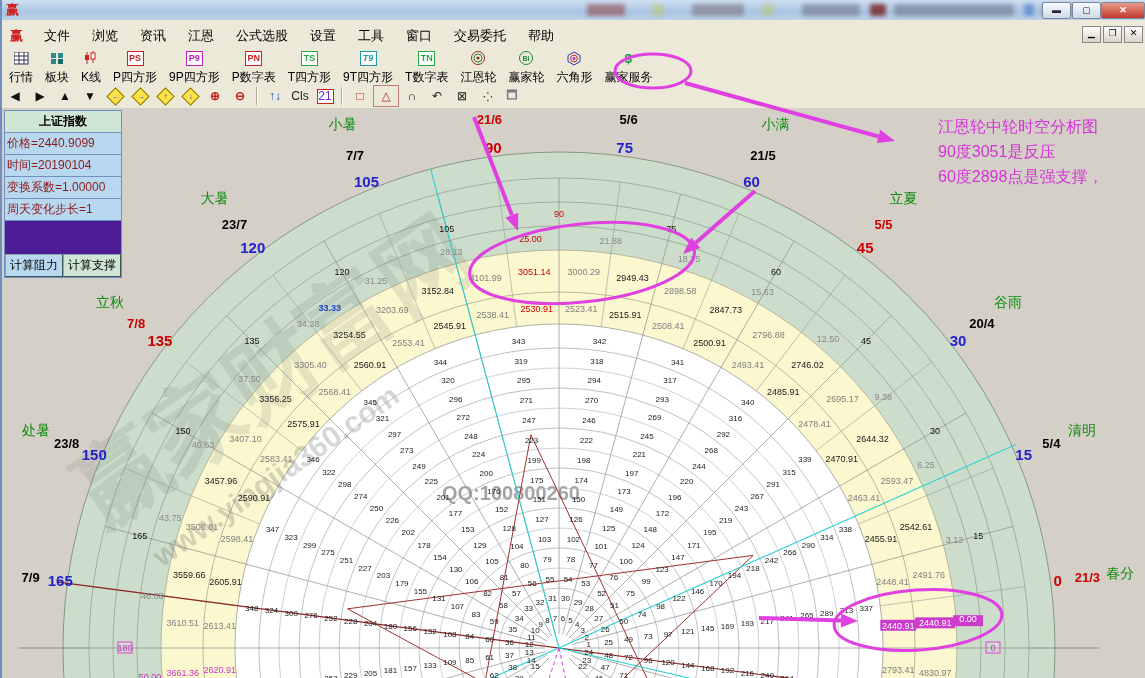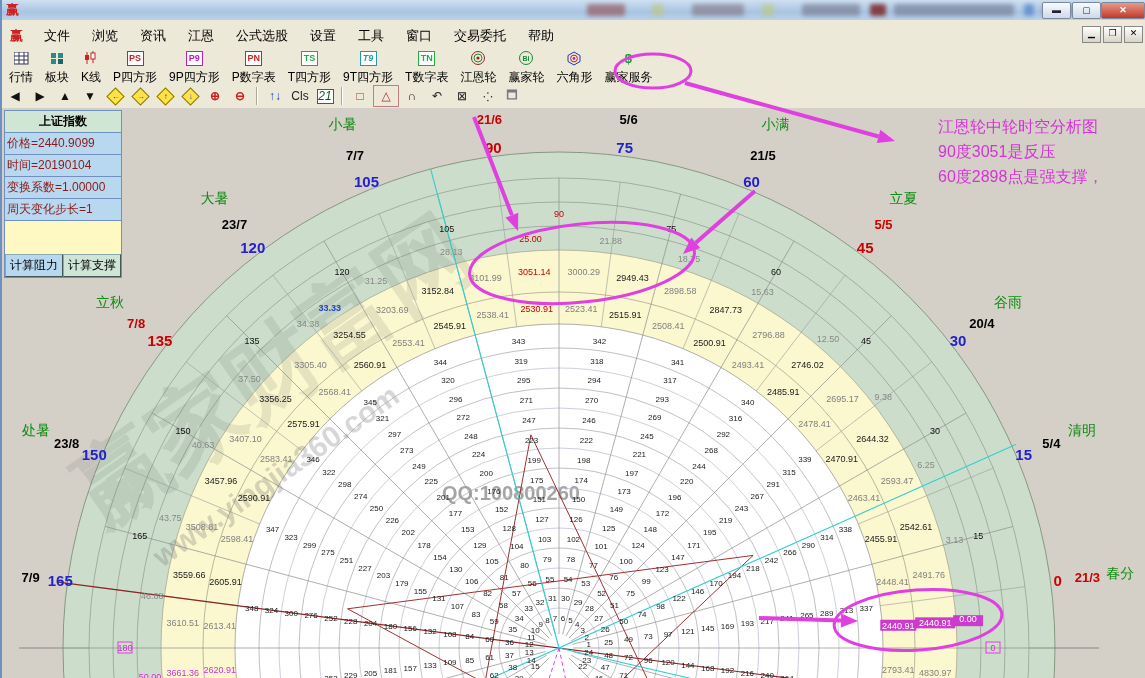--- a/index.html
+++ b/index.html
@@ -22,21 +22,21 @@
   .tbicon{width:16px;height:14px;display:inline-flex;align-items:center;justify-content:center;font-size:9px;font-weight:bold;border:1px solid transparent;}
   .icon-box{border:1px solid;width:15px;height:13px;line-height:12px;text-align:center;background:#fff;}
   .drawbar{position:absolute;left:0;top:84px;width:1145px;height:24px;background:#ece9d8;border-bottom:1px solid #9a968a;display:flex;align-items:center;font-size:12px;color:#222;}
   .dtool{width:24px;height:20px;display:inline-flex;align-items:center;justify-content:center;margin-left:1px;}
   .sep{width:1px;height:18px;background:#aca899;border-right:1px solid #fff;margin:0 4px;}
   .diam{width:11px;height:11px;background:#ffe24a;border:1px solid #8a7a00;transform:rotate(45deg);display:flex;align-items:center;justify-content:center;}
   .diam span{transform:rotate(-45deg);font-size:8px;color:#1a4acc;font-weight:bold;}
   
   #chart{position:absolute;left:0;top:108px;width:1145px;height:570px;background:#d4d0c8;}
   
-  .panel{position:absolute;left:2px;top:2px;width:116px;font-size:12px;z-index:20;border:1px solid #7090c0;background:#fef9c3;}
+  .panel{position:absolute;left:2px;top:2px;width:116px;font-size:12px;z-index:20;border:1px solid #7090c0;background:#4c1d95;}
   .panel .hdr{background:#cfe6d4;color:#000;text-align:center;padding:2px 0;border-bottom:1px solid #7090c0;font-weight:bold;}
   .panel .row{background:#b8d8f0;color:#8b1a1a;padding:2px 2px;border-bottom:1px solid #7090c0;white-space:nowrap;overflow:hidden;}
   .panel .btns{display:flex;margin-top:33px;}
   .panel .btn{flex:1;text-align:center;padding:2px 0;border:1px solid #8aa;border-style:outset;background:#b8d8f0;font-size:12px;}
   .panel .btn.green{background:#cfe6d4;}
   
   .anno{position:absolute;left:936px;top:114px;z-index:30;color:#d633d6;font-size:16px;line-height:25px;white-space:nowrap;}
   #overlay{position:absolute;left:0;top:0;width:1145px;height:678px;z-index:40;pointer-events:none;}
 </style>
 </head>
@@ -188,21 +188,21 @@
         <span class="diam">
           <span>↓</span>
         </span>
       </span>
     <span class="dtool" style="color:#c22;font-weight:bold;">⊕</span>
     <span class="dtool" style="color:#c22;font-weight:bold;">⊖</span>
     <span class="sep"></span>
     <span class="dtool" style="color:#2244cc;font-weight:bold;">↑↓</span>
     <span class="dtool">Cls</span>
     <span class="dtool">
-        <span class="icon-box" style="border-color:#c22;color:#14532d;font-style:italic;">21</span>
+        <span class="icon-box" style="border-color:#c22;color:#6d28d9;">21</span>
       </span>
     <span class="sep"></span>
     <span class="dtool" style="color:#b03030;">□</span>
     <span class="dtool" style="color:#b03030;border:1px solid #c08080;">△</span>
     <span class="dtool">∩</span>
     <span class="dtool">↶</span>
     <span class="dtool">⊠</span>
     <span class="dtool" style="letter-spacing:-2px;">⁘</span>
     <span class="dtool" style="color:#778;">🗖</span>
   </div>

